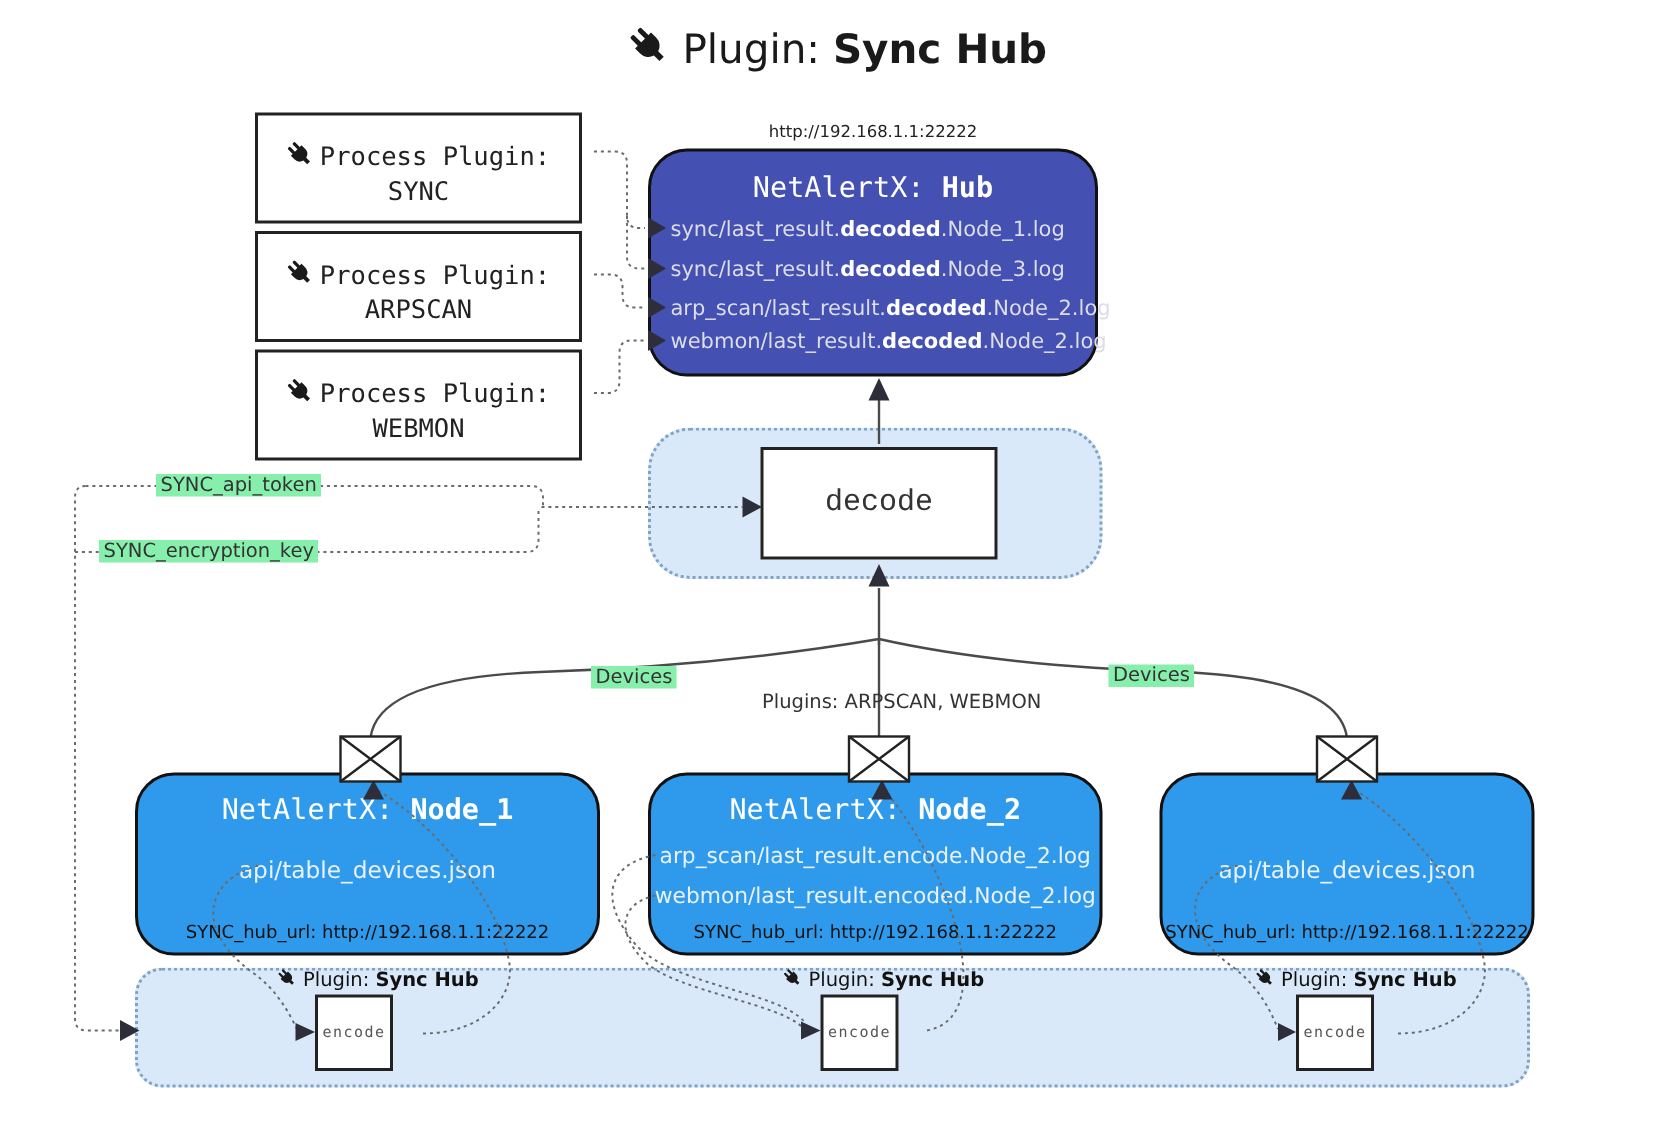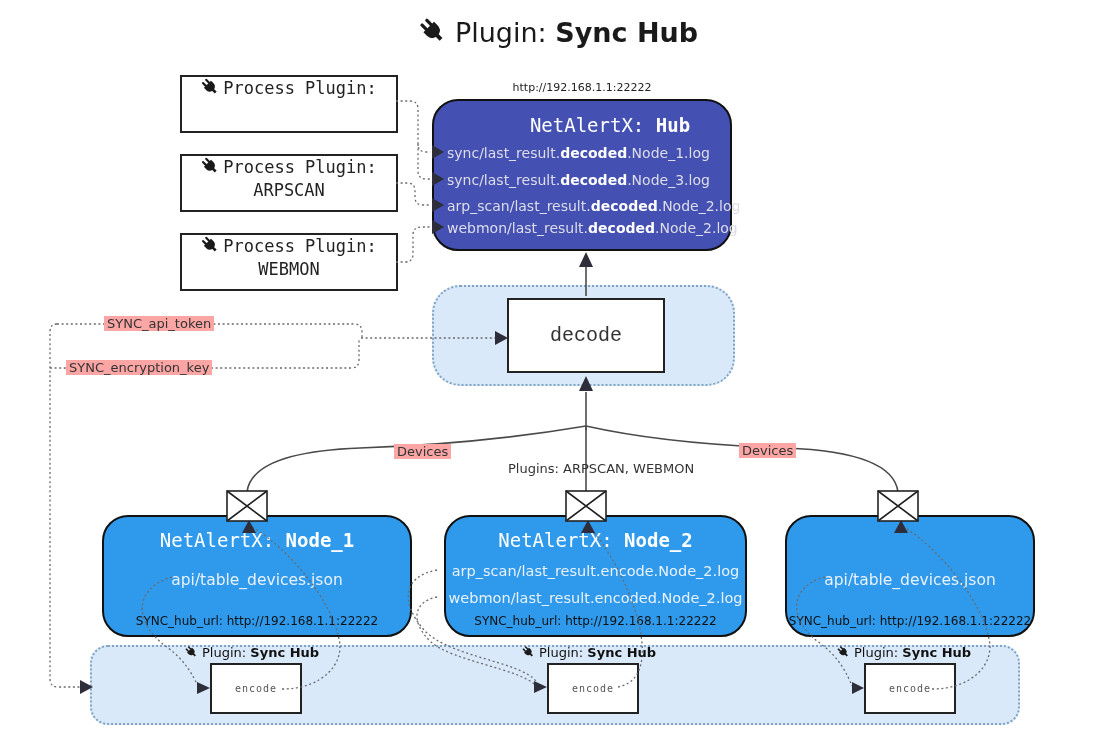--- a/index.html
+++ b/index.html
@@ -4,63 +4,63 @@
 <style>
   html,body{margin:0;padding:0;background:#fff;}
   .stage{position:relative;width:1117px;height:754px;background:#ffffff;overflow:hidden;
          font-family:"DejaVu Sans",sans-serif;color:#1a1a1a;}
   
   .title{position:absolute;top:16px;left:0;width:1117px;text-align:center;font-size:27px;
          color:#1a1a1a;z-index:10;}
   .title .plug{vertical-align:-4px;margin-right:6px;}
   .title b{font-weight:bold;}
   
-  .pbox{position:absolute;left:180px;width:214px;height:54px;background:#fff;border:2px solid #222;
+  .pbox{position:absolute;left:170px;width:214px;height:54px;background:#fff;border:2px solid #222;
         font-family:"DejaVu Sans Mono",monospace;font-size:17px;color:#222;text-align:center;
-        z-index:10;padding-top:0;}
+        z-index:10;padding-top:16px;}
   .pbox .l1{white-space:nowrap;}
   .pbox .l1 .plug{vertical-align:-3px;margin-right:2px;}
   .pbox .l2{margin-top:3px;}
   
   .huburl{position:absolute;top:81px;left:432px;width:300px;text-align:center;font-size:11px;
           color:#222;z-index:10;}
   .hub{position:absolute;left:432px;top:99px;width:300px;height:152px;background:#4450b2;
        border:2px solid #111;border-radius:26px;z-index:10;box-sizing:border-box;}
   .hub .htitle{position:absolute;top:13px;left:0;width:100%;text-align:center;
-       font-family:"DejaVu Sans Mono",monospace;font-size:19px;color:#fff;padding-left:28px;}
+       font-family:"DejaVu Sans Mono",monospace;font-size:19px;color:#fff;}
   .hub .hrow{position:absolute;left:13px;width:285px;font-size:14px;color:#dddde8;white-space:nowrap;}
   .hub .hrow b{color:#fff;}
   
   .dcontainer{position:absolute;left:432px;top:285px;width:303px;height:101px;background:#d9e9fa;
        border:2px dotted #7fa3c4;border-radius:28px;z-index:5;box-sizing:border-box;}
   .dbox{position:absolute;left:507px;top:298px;width:158px;height:75px;background:#fff;
        border:2px solid #222;z-index:10;display:flex;align-items:center;justify-content:center;
        font-family:Liberation Mono, monospace;font-size:20px;color:#333;box-sizing:border-box;}
   
   .node{position:absolute;top:515px;height:122px;background:#2f9aec;border:2px solid #111;
-        border-radius:26px;z-index:10;box-sizing:border-box;margin-left:12px;}
+        border-radius:26px;z-index:10;box-sizing:border-box;}
   .node .ntitle{position:absolute;top:12px;left:0;width:100%;text-align:center;
         font-family:"DejaVu Sans Mono",monospace;font-size:19px;color:#fff;white-space:nowrap;}
   .node .nfile{position:absolute;left:0;width:100%;text-align:center;color:#e9f1fb;
         font-size:15.5px;white-space:nowrap;}
   .node .nurl{position:absolute;bottom:7px;left:0;width:100%;text-align:center;color:#111;
         font-size:12px;}
   
   .bcontainer{position:absolute;left:90px;top:645px;width:930px;height:80px;background:#d9e9fa;
         border:2px dotted #7fa3c4;border-radius:18px;z-index:5;box-sizing:border-box;}
-  .ebox{position:absolute;top:663px;width:92px;height:51px;background:#fff;border:2px solid #222;
+  .ebox{position:absolute;top:663px;width:52px;height:51px;background:#fff;border:2px solid #222;
         z-index:10;display:flex;align-items:center;justify-content:center;
         font-family:"DejaVu Sans Mono",monospace;font-size:10px;letter-spacing:1px;color:#555;
         box-sizing:border-box;}
   .elabel{position:absolute;top:645px;height:16px;z-index:30;font-size:13px;color:#111;
         white-space:nowrap;text-align:center;}
   .elabel .plug{vertical-align:-2px;margin-right:3px;}
   .elabel b{font-weight:bold;}
   
-  .flabel{position:absolute;z-index:30;font-size:13px;color:#333;background:#fca5a5;
+  .flabel{position:absolute;z-index:30;font-size:13px;color:#333;background:#86efac;
         padding:0 3px;white-space:nowrap;}
   .flabel.nobg{background:transparent;}
   
   .wires{position:absolute;left:0;top:0;z-index:20;pointer-events:none;}
   .wires path.s{fill:none;stroke:#4a4a4a;stroke-width:1.6;}
   .wires path.d{fill:none;stroke:#6a6a6a;stroke-width:1.3;stroke-dasharray:2 2.6;}
   .wires polygon.a{fill:#2e2e3a;stroke:none;}
   .wires .env{fill:#fff;stroke:#222;stroke-width:1.6;}
   .plug{display:inline-block;}
 </style>
@@ -80,20 +80,21 @@
   </div>
 
   <div class="pbox" style="top:75px;">
     <div class="l1"><svg class="plug" width="20" height="20" viewBox="0 0 24 24" fill="#1a1a1a">
           <g transform="rotate(-45 12 13)">
             <rect x="8" y="1" width="2.6" height="7" rx="1"></rect>
             <rect x="13.4" y="1" width="2.6" height="7" rx="1"></rect>
             <path d="M6 7 H18 V11 A6 6 0 0 1 13.6 16.8 V21 H10.4 V16.8 A6 6 0 0 1 6 11 Z"></path>
           </g>
         </svg><span>Process Plugin:</span></div>
+    <div class="l2">SYNC</div>
   </div>
   <div class="pbox" style="top:154px;">
     <div class="l1"><svg class="plug" width="20" height="20" viewBox="0 0 24 24" fill="#1a1a1a">
           <g transform="rotate(-45 12 13)">
             <rect x="8" y="1" width="2.6" height="7" rx="1"></rect>
             <rect x="13.4" y="1" width="2.6" height="7" rx="1"></rect>
             <path d="M6 7 H18 V11 A6 6 0 0 1 13.6 16.8 V21 H10.4 V16.8 A6 6 0 0 1 6 11 Z"></path>
           </g>
         </svg><span>Process Plugin:</span></div>
     <div class="l2">ARPSCAN</div>

